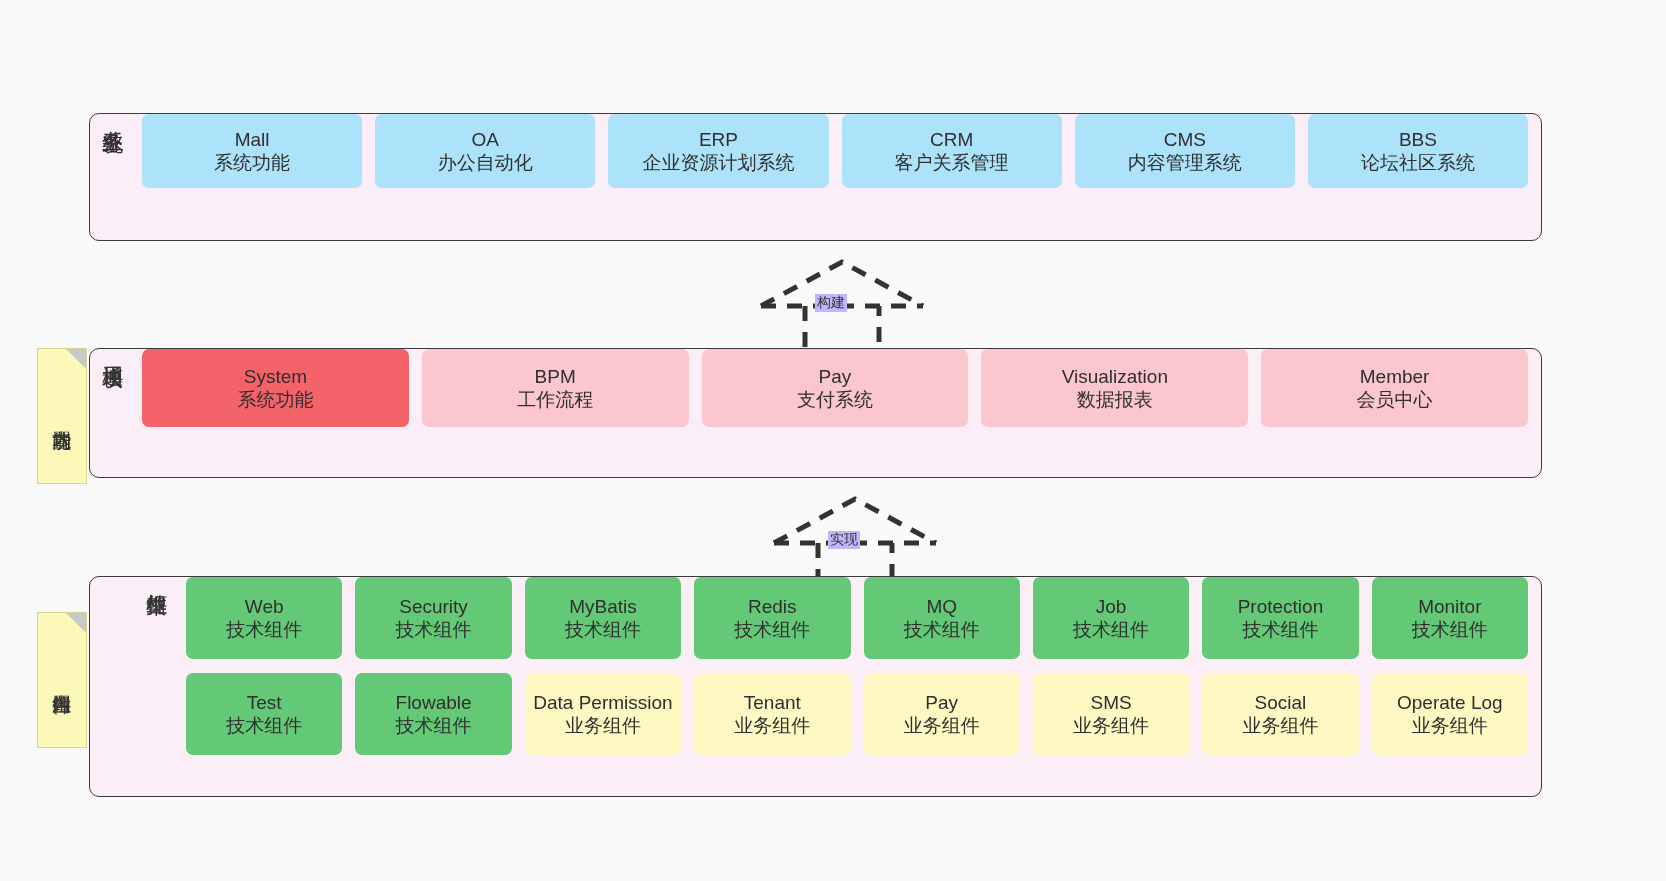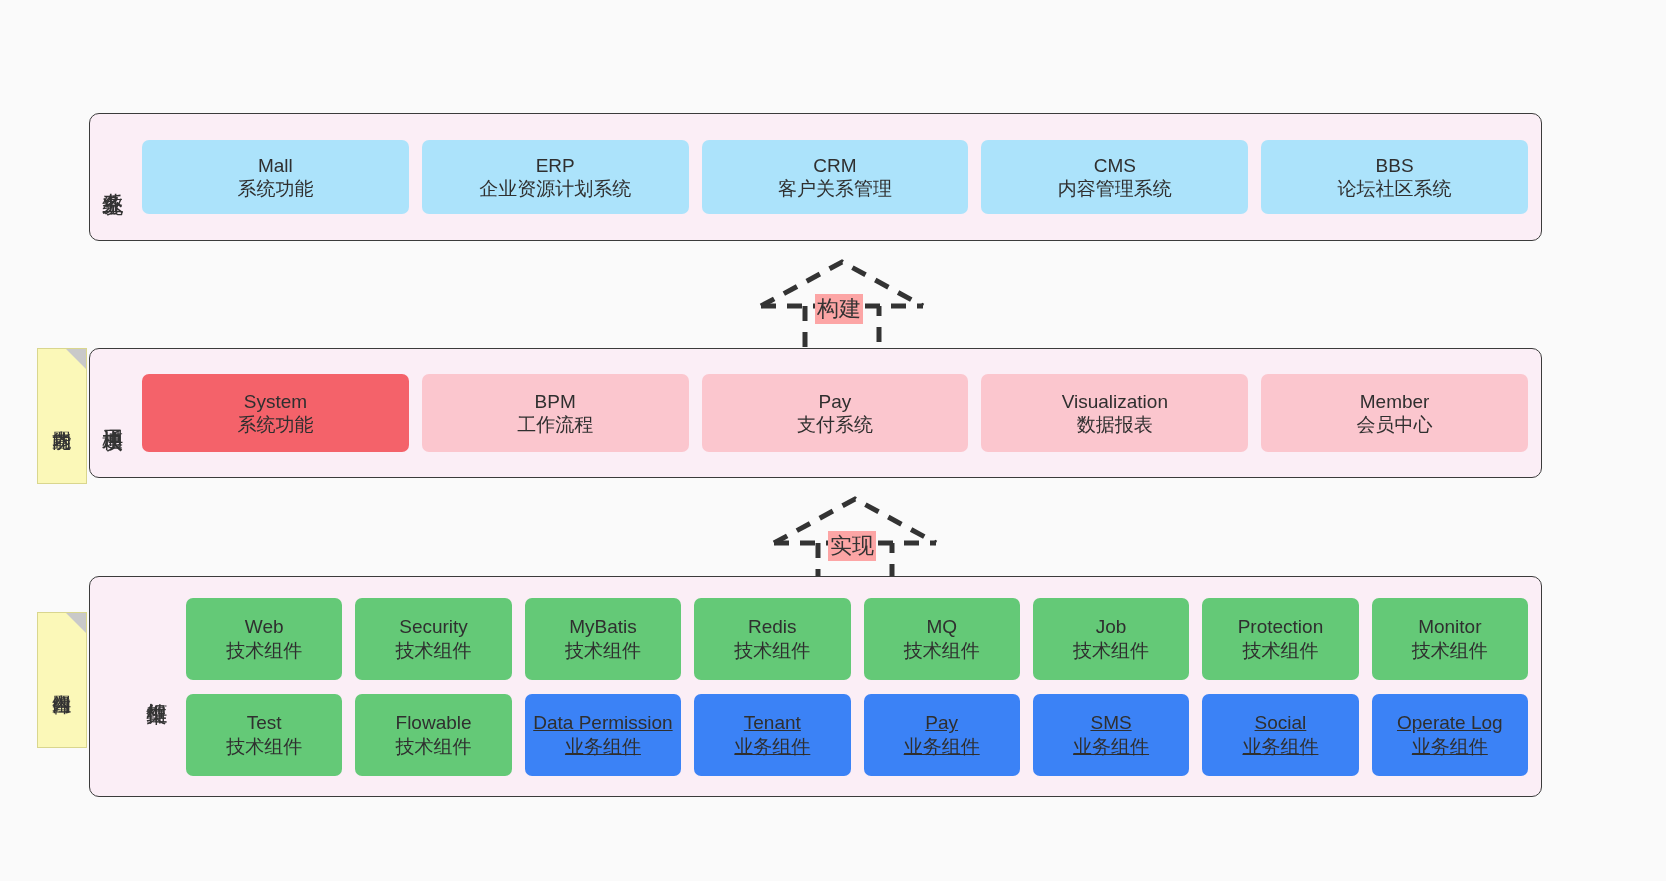--- a/index.html
+++ b/index.html
@@ -17,21 +17,21 @@
   }
 
   
   .layer {
     position: absolute;
     box-sizing: border-box;
     background: #fbeef6;
     border: 1.6px solid #3b3b3b;
     border-radius: 10px;
     display: flex;
-    align-items: center;
+    align-items: flex-start;
   }
 
   
   .layer-label {
     flex: 0 0 auto;
     width: 46px;
     display: flex;
     align-items: center;
     justify-content: center;
     font-size: 21px;
@@ -73,21 +73,21 @@
     box-sizing: border-box;
   }
   .cell .t1 { display: block; }
   .cell .t2 { display: block; }
 
   
   .c-blue      { background: #ace3fb; }
   .c-red       { background: #f4626a; }
   .c-pink      { background: #fbc6ce; }
   .c-green     { background: #64c977; }
-  .c-greenlite { background: #3b82f6; text-decoration: underline; }
+  .c-greenlite { background: #fef9c3; }
 
   
   #layer-business  { left: 89px;  top: 113px; width: 1453px; height: 128px; }
   #layer-business  .layer-body { height: 74px; }
   #layer-business  .row { height: 74px; }
 
   #layer-common    { left: 89px;  top: 348px; width: 1453px; height: 130px; }
   #layer-common    .layer-body { height: 78px; }
   #layer-common    .row { height: 78px; }
 
@@ -122,43 +122,47 @@
     border-left: 20px solid transparent;
   }
   #note-functions  { left: 37px; top: 348px; height: 136px; }
   #note-components { left: 37px; top: 612px; height: 136px; }
 
   
   .arrow { position: absolute; }
   .arrow svg { display: block; overflow: visible; }
   .arrow .lbl {
     position: absolute;
-    font-size: 22px;
+    font-size: 14px;
     color: #333333;
-    background: #fca5a5;
+    background: #c4b5fd;
     padding: 0 2px;
     white-space: nowrap;
   }
   #arrow-build     { left: 757px; top: 258px; width: 170px; height: 96px; }
   #arrow-build .lbl{ left: 58px;  top: 36px; }
   #arrow-impl      { left: 770px; top: 495px; width: 170px; height: 96px; }
   #arrow-impl .lbl { left: 58px;  top: 36px; }
 </style>
 </head>
 <body>
 
 <div class="layer" id="layer-business">
   <div class="layer-label">业务系统</div>
   <div class="layer-body">
     <div class="row">
       <div class="cell c-blue">
         <span class="t1">Mall</span>
         <span class="t2">系统功能</span>
       </div>
       <div class="cell c-blue">
+        <span class="t1">OA</span>
+        <span class="t2">办公自动化</span>
+      </div>
+      <div class="cell c-blue">
         <span class="t1">ERP</span>
         <span class="t2">企业资源计划系统</span>
       </div>
       <div class="cell c-blue">
         <span class="t1">CRM</span>
         <span class="t2">客户关系管理</span>
       </div>
       <div class="cell c-blue">
         <span class="t1">CMS</span>
         <span class="t2">内容管理系统</span>

